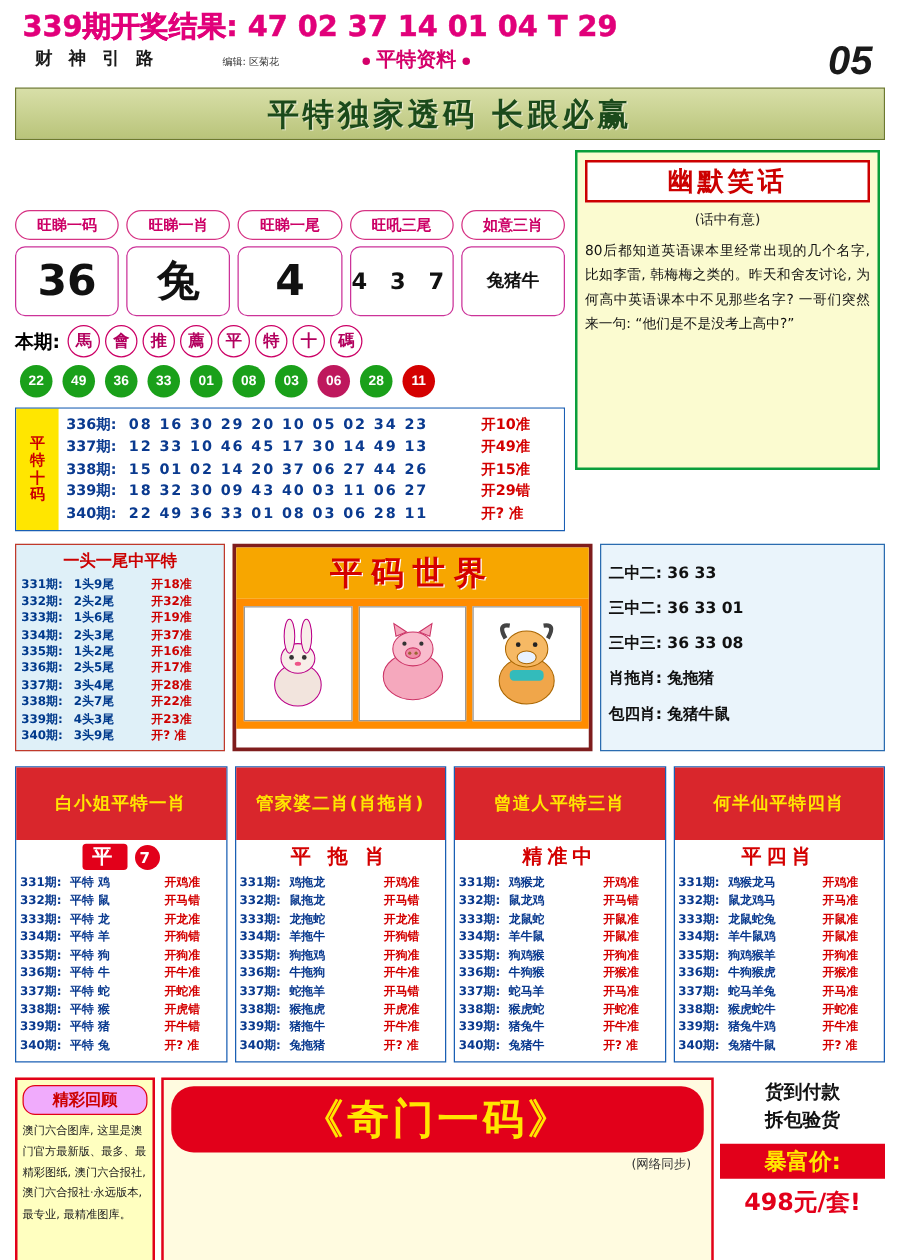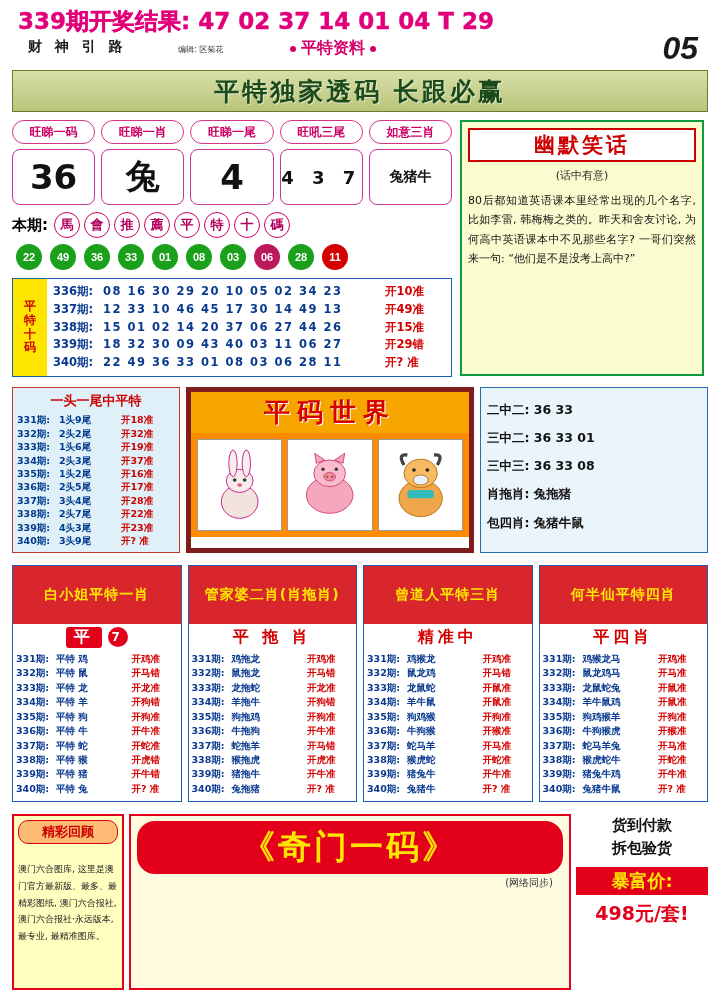--- a/index.html
+++ b/index.html
@@ -56,21 +56,21 @@
     letter-spacing: 3px;
     font-family: "DejaVu Sans", sans-serif;
     text-shadow: 1px 1px 0 #ffffff88;
   }
 
   
   .top-wrap { display: flex; margin: 8px 12px 0 12px; gap: 8px; }
   .top-left { width: 440px; }
   .top-right { width: 244px; }
 
-  .pill-row { display: flex; gap: 6px; }
+  .pill-row { display: flex; gap: 6px; margin-top: 48px; }
   .pill {
     flex: 1; height: 24px; border: 1px solid #d63384; border-radius: 12px;
     background: #fff; display: flex; align-items: center; justify-content: center;
     font-size: 12px; font-weight: bold; color: #cc0066;
     font-family: "DejaVu Sans", sans-serif;
   }
   .val-row { display: flex; gap: 6px; margin-top: 5px; }
   .valbox {
     flex: 1; height: 56px; border: 1px solid #cc3399; border-radius: 8px;
     background: #fff; display: flex; align-items: center; justify-content: center;
@@ -151,21 +151,21 @@
   }
   .ml-row {
     display: flex; font-size: 9.5px; line-height: 1.42; color: #003a8c;
     font-family: "DejaVu Sans", sans-serif; font-weight: bold;
   }
   .ml-row .a { width: 42px; }
   .ml-row .b { width: 62px; }
   .ml-row .c { flex: 1; color: #c00; }
 
   .mid-center {
-    width: 288px; border: 5px solid #7f1d1d; background: #fff;
+    width: 288px; border: 3px solid #7f1d1d; background: #fff;
   }
   .mc-title {
     background: #f7a600; text-align: center; padding: 3px 0;
     font-size: 26px; font-weight: bold; color: #d40000;
     letter-spacing: 7px; font-family: "DejaVu Sans", sans-serif;
     text-shadow: 1px 1px 0 #fff;
   }
   .mc-imgs { display: flex; gap: 5px; padding: 6px; background: #ff8c00; }
   .mc-img {
     flex: 1; height: 92px; background: #fff; border: 1px solid #999;
@@ -216,22 +216,22 @@
   .c-row .r { width: 46px; color: #d40000; }
 
   
   .bot-wrap { display: flex; margin: 12px 12px 0 12px; gap: 5px; height: 176px; }
   .bot-left {
     width: 112px; border: 2px solid #e2001a; background: #ffffc0; padding: 4px;
   }
   .bl-title {
     text-align: center; font-size: 13px; font-weight: bold; color: #c00;
     font-family: "DejaVu Sans", sans-serif;
-    background: #fdba74; border: 1px solid #e2001a; border-radius: 10px;
-    padding: 2px 0; margin-bottom: 17px;
+    background: #f0abfc; border: 1px solid #e2001a; border-radius: 10px;
+    padding: 2px 0; margin-bottom: 5px;
   }
   .bl-text {
     font-size: 9px; color: #222; line-height: 1.85;
     font-family: "DejaVu Sans", sans-serif;
   }
   .bot-center { flex: 1; border: 2px solid #e2001a; background: #fffbe0; position: relative; }
   .bc-banner {
     margin: 5px 6px 0 6px; background: #e2001a; border-radius: 18px;
     text-align: center; padding: 4px 0;
   }

